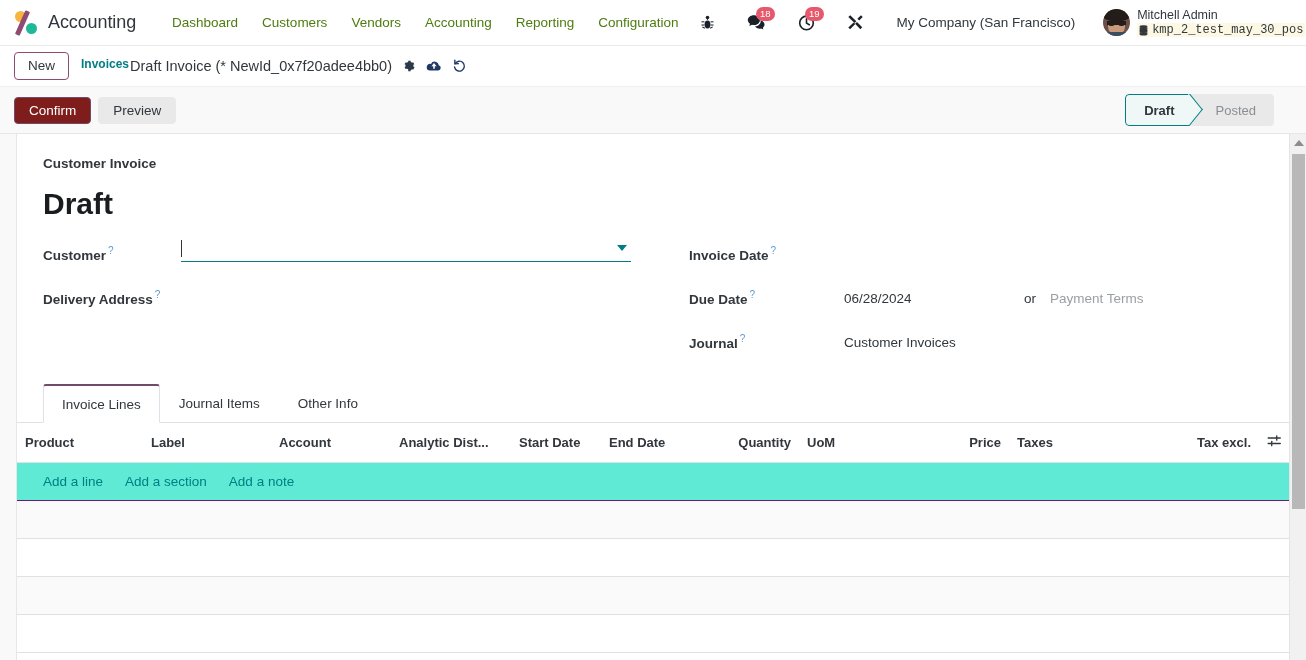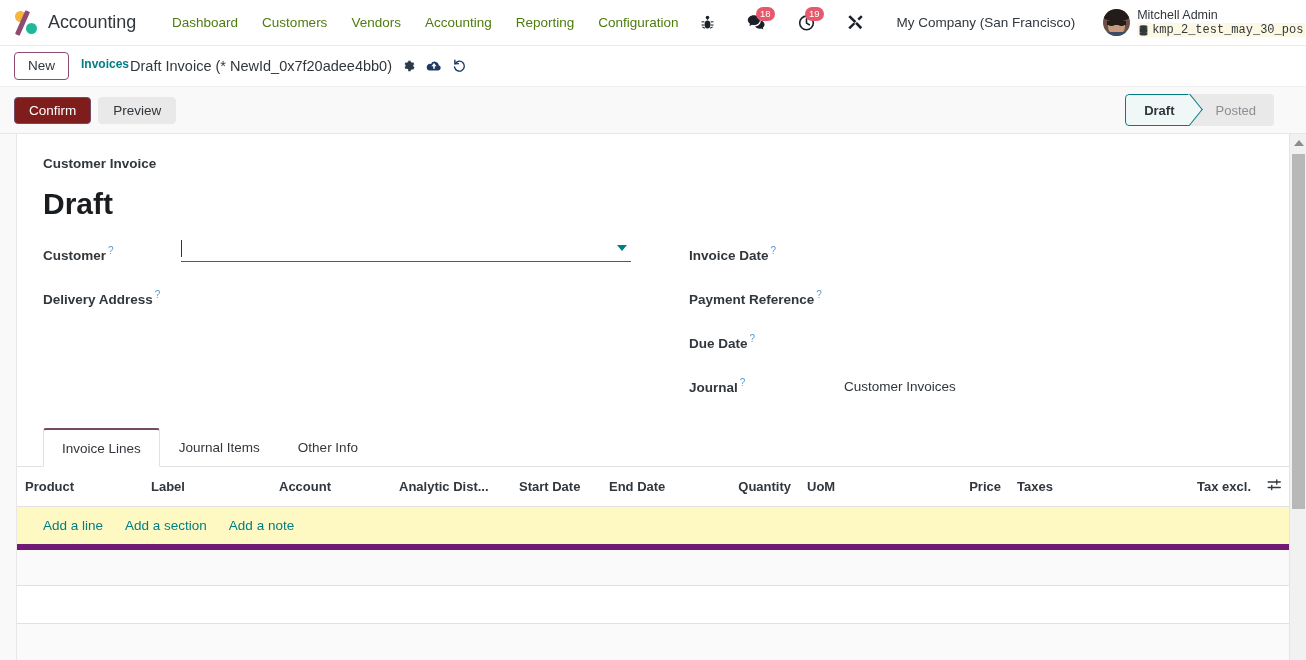--- a/index.html
+++ b/index.html
@@ -391,22 +391,22 @@
   th.c-qty { width: 86px; }
   th.c-uom { width: 130px; }
   th.c-price { width: 80px; }
   th.c-taxes { width: 130px; }
   th.c-total { width: 120px; padding-right: 8px; }
   th.c-opt { width: 32px; text-align: center; padding-left: 0; padding-right: 10px; }
   .opt-btn { cursor: pointer; color: #31373C; display: inline-block; line-height: 0; }
 
   td.add-cell {
     padding: 11px 8px 11px 26px;
-    border-bottom: 6px solid #701a75;
-    background: #fef9c3;
+    border-bottom: 1px solid #701a75;
+    background: #5eead4;
   }
   .add-links { display: flex; gap: 22px; }
   .add-link {
     font-size: 13.5px;
     color: #017E84;
     cursor: pointer;
     white-space: nowrap;
   }
 
   tr.empty-row td {
@@ -609,30 +609,31 @@
         </div>
 
         <div class="col-right">
           <div class="frow">
             <div class="flabel">
               <span>Invoice Date</span><span class="help-q">?</span>
             </div>
             <div class="fval fval-empty"></div>
           </div>
 
-          <div class="frow">
-            <div class="flabel">
-              <span>Payment Reference</span><span class="help-q">?</span>
-            </div>
-            <div class="fval fval-empty"></div>
-          </div>
 
           <div class="frow">
             <div class="flabel">
               <span>Due Date</span><span class="help-q">?</span>
+            </div>
+            <div class="fval">
+              <div class="due-row">
+                <span class="due-date">06/28/2024</span>
+                <span class="due-or">or</span>
+                <span class="payment-terms-ph">Payment Terms</span>
+              </div>
             </div>
           </div>
 
           <div class="frow">
             <div class="flabel">
               <span>Journal</span><span class="help-q">?</span>
             </div>
             <div class="fval fval-text">Customer Invoices</div>
           </div>
         </div>

